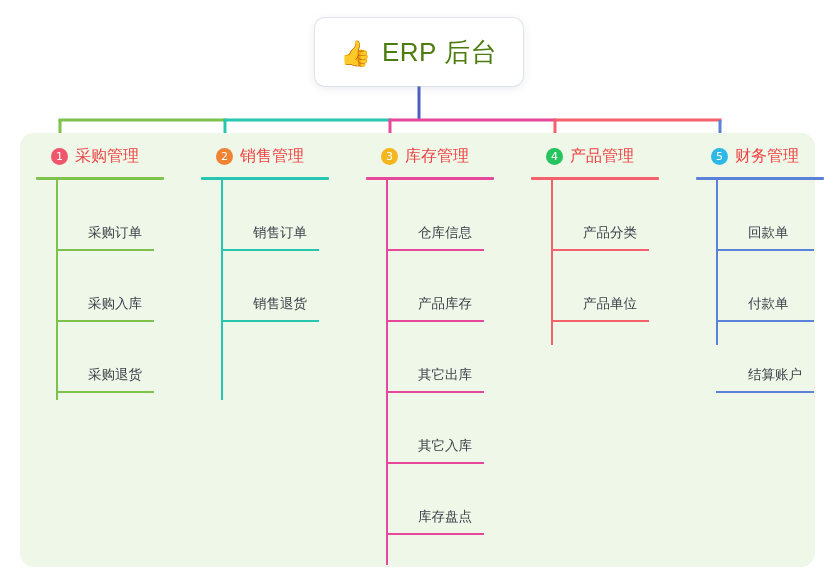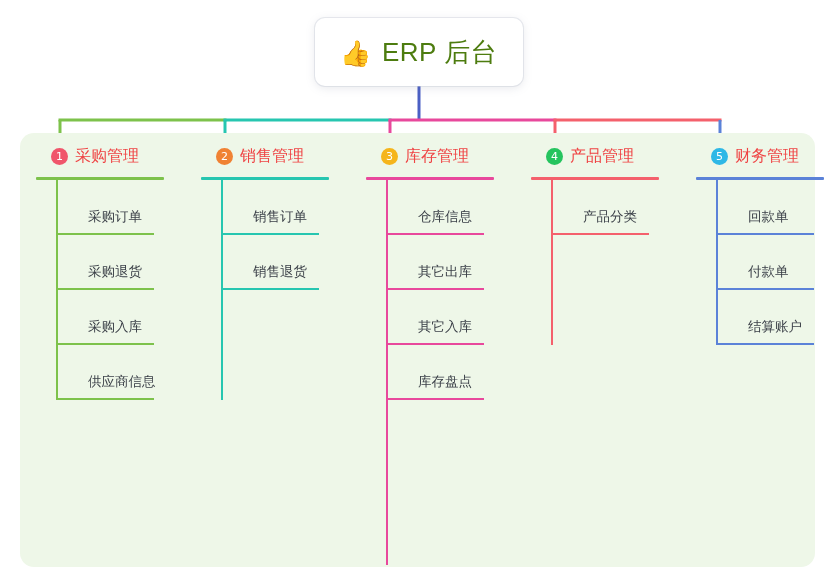--- a/index.html
+++ b/index.html
@@ -131,21 +131,21 @@
     padding-left: 0px;
   }
   .spine {
     position: absolute;
     left: 20px;
     top: 0;
     width: 2px;
   }
   .item {
     position: relative;
-    height: 55px;
+    height: 71px;
     margin-left: 20px;
     box-sizing: border-box;
   }
   .item-label {
     position: absolute;
     left: 32px;
     bottom: 9px;
     font-size: 13.5px;
     color: #3a3f47;
     white-space: nowrap;
@@ -192,31 +192,27 @@
           <span class="branch-title">采购管理</span>
         </div>
         <div class="branch-underline" style="background: rgb(125, 194, 75);"></div>
         <div class="items">
           <div class="spine" style="background: rgb(125, 194, 75); height: 220px;"></div>
           <div class="item">
             <span class="item-label">采购订单</span>
             <div class="item-rule" style="background: rgb(125, 194, 75);"></div>
           </div>
           <div class="item">
+            <span class="item-label">采购入库</span>
+            <div class="item-rule" style="background: rgb(125, 194, 75);"></div>
+          </div>
+          <div class="item">
             <span class="item-label">采购退货</span>
             <div class="item-rule" style="background: rgb(125, 194, 75);"></div>
           </div>
-          <div class="item">
-            <span class="item-label">采购入库</span>
-            <div class="item-rule" style="background: rgb(125, 194, 75);"></div>
-          </div>
-          <div class="item">
-            <span class="item-label">供应商信息</span>
-            <div class="item-rule" style="background: rgb(125, 194, 75);"></div>
-          </div>
         </div>
       </div>
       <div class="branch">
         <div class="branch-header">
           <span class="badge" style="background: rgb(240, 130, 51);">2</span>
           <span class="branch-title">销售管理</span>
         </div>
         <div class="branch-underline" style="background: rgb(38, 198, 176);"></div>
         <div class="items">
           <div class="spine" style="background: rgb(38, 198, 176); height: 220px;"></div>
@@ -236,20 +232,24 @@
           <span class="branch-title">库存管理</span>
         </div>
         <div class="branch-underline" style="background: rgb(232, 72, 156);"></div>
         <div class="items">
           <div class="spine" style="background: rgb(232, 72, 156); height: 385px;"></div>
           <div class="item">
             <span class="item-label">仓库信息</span>
             <div class="item-rule" style="background: rgb(232, 72, 156);"></div>
           </div>
           <div class="item">
+            <span class="item-label">产品库存</span>
+            <div class="item-rule" style="background: rgb(232, 72, 156);"></div>
+          </div>
+          <div class="item">
             <span class="item-label">其它出库</span>
             <div class="item-rule" style="background: rgb(232, 72, 156);"></div>
           </div>
           <div class="item">
             <span class="item-label">其它入库</span>
             <div class="item-rule" style="background: rgb(232, 72, 156);"></div>
           </div>
           <div class="item">
             <span class="item-label">库存盘点</span>
             <div class="item-rule" style="background: rgb(232, 72, 156);"></div>
@@ -261,20 +261,24 @@
           <span class="badge" style="background: rgb(37, 196, 94);">4</span>
           <span class="branch-title">产品管理</span>
         </div>
         <div class="branch-underline" style="background: rgb(244, 96, 108);"></div>
         <div class="items">
           <div class="spine" style="background: rgb(244, 96, 108); height: 165px;"></div>
           <div class="item">
             <span class="item-label">产品分类</span>
             <div class="item-rule" style="background: rgb(244, 96, 108);"></div>
           </div>
+          <div class="item">
+            <span class="item-label">产品单位</span>
+            <div class="item-rule" style="background: rgb(244, 96, 108);"></div>
+          </div>
         </div>
       </div>
       <div class="branch">
         <div class="branch-header">
           <span class="badge" style="background: rgb(46, 184, 230);">5</span>
           <span class="branch-title">财务管理</span>
         </div>
         <div class="branch-underline" style="background: rgb(91, 130, 216);"></div>
         <div class="items">
           <div class="spine" style="background: rgb(91, 130, 216); height: 165px;"></div>

